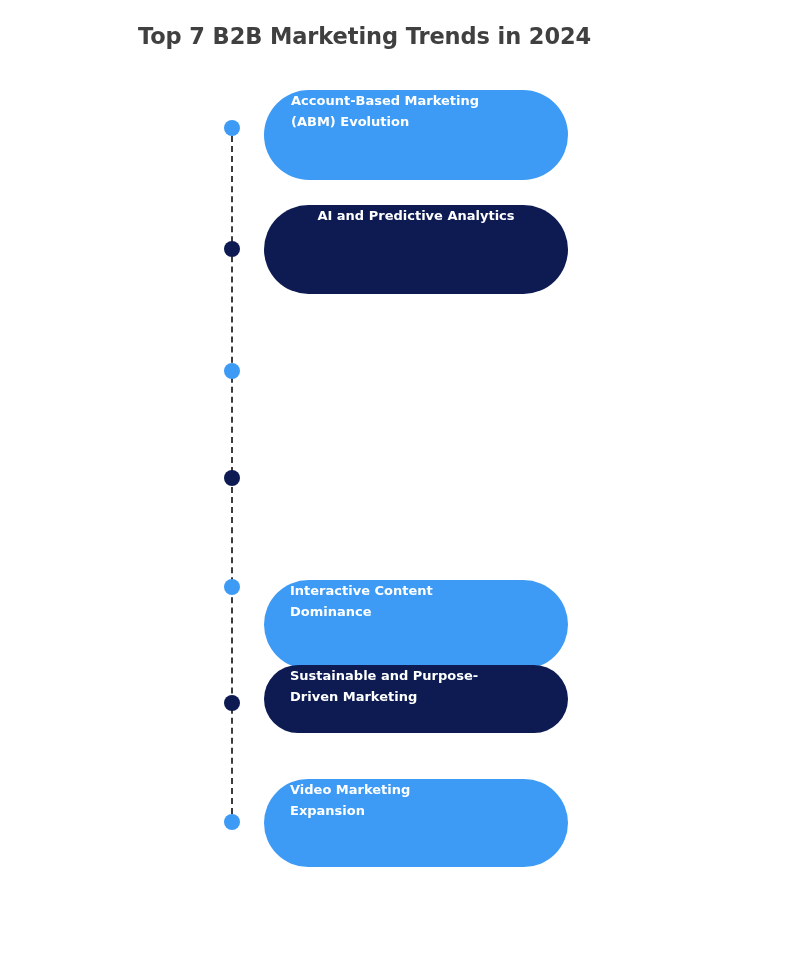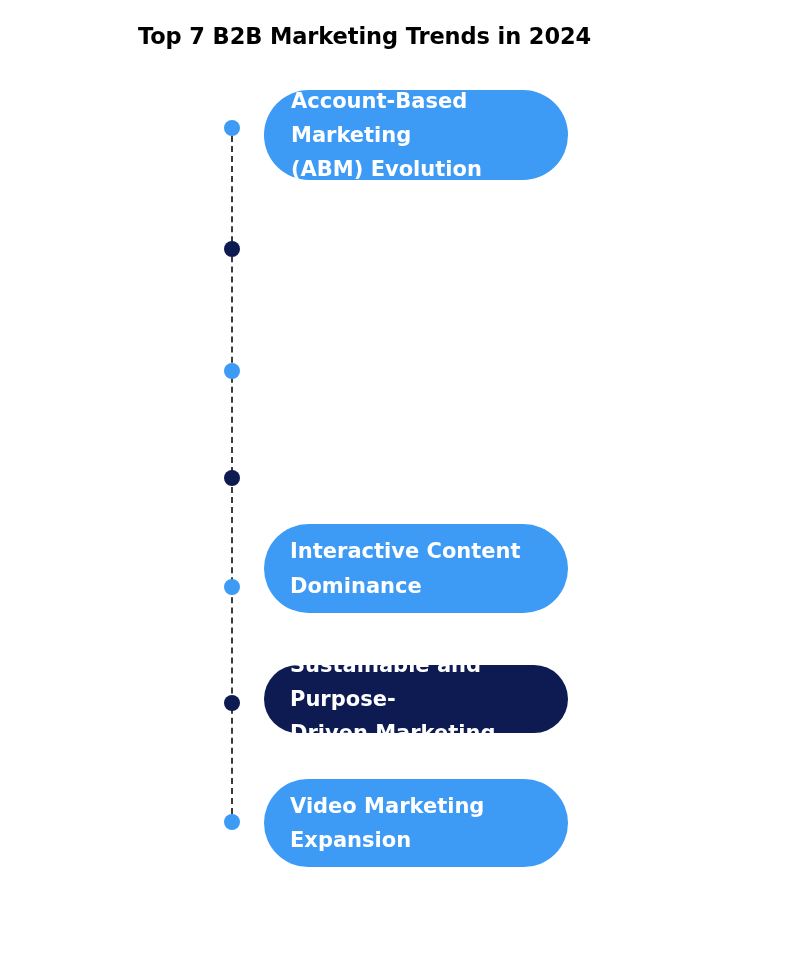--- a/index.html
+++ b/index.html
@@ -23,21 +23,21 @@
   }
 
   #page-title {
     position: absolute;
     top: 22px;
     left: 0;
     width: 729px;
     text-align: center;
     font-size: 22.5px;
     font-weight: bold;
-    color: #000000;
+    color: #404040;
     letter-spacing: -0.1px;
     line-height: 1.25;
   }
 
   
   #timeline {
     position: absolute;
     left: 230px;
     top: 120px;
     width: 5px;
@@ -64,23 +64,22 @@
   .timeline-dot.navy { background: #0d1b52; }
 
   
   .card {
     position: absolute;
     left: 264px;
     width: 304px;
     box-sizing: border-box;
     border-radius: 46px;
     display: flex;
-    align-items: center;
     color: #ffffff;
-    font-size: 21px;
+    font-size: 13px;
     font-weight: bold;
     line-height: 1.62;
   }
   .card.blue { background: #3d9bf5; }
   .card.navy { background: #0d1b52; }
 
   .card .card-label {
     display: block;
     white-space: pre-line;
   }
@@ -109,24 +108,27 @@
     <div class="timeline-dot blue" style="top:459px;"></div>
     <div class="timeline-dot navy" style="top:575px;"></div>
     <div class="timeline-dot blue" style="top:694px;"></div>
   </div>
 
   <div class="card blue align-left" style="top:90px; height:90px; padding-left:27px; padding-right:24px;">
     <span class="card-label">Account-Based Marketing
 (ABM) Evolution</span>
   </div>
 
+  <div class="card navy align-center" style="top:205px; height:89px; padding-left:24px; padding-right:24px;">
+    <span class="card-label">AI and Predictive Analytics</span>
+  </div>
 
 
 
-  <div class="card blue align-left" style="top:524px; height:89px; padding-left:26px; padding-right:24px;">
+  <div class="card blue align-left" style="top:580px; height:89px; padding-left:26px; padding-right:24px;">
     <span class="card-label">Interactive Content
 Dominance</span>
   </div>
 
   <div class="card navy align-left" style="top:665px; height:68px; padding-left:26px; padding-right:24px;">
     <span class="card-label">Sustainable and Purpose-
 Driven Marketing</span>
   </div>
 
   <div class="card blue align-left" style="top:779px; height:88px; padding-left:26px; padding-right:24px;">

